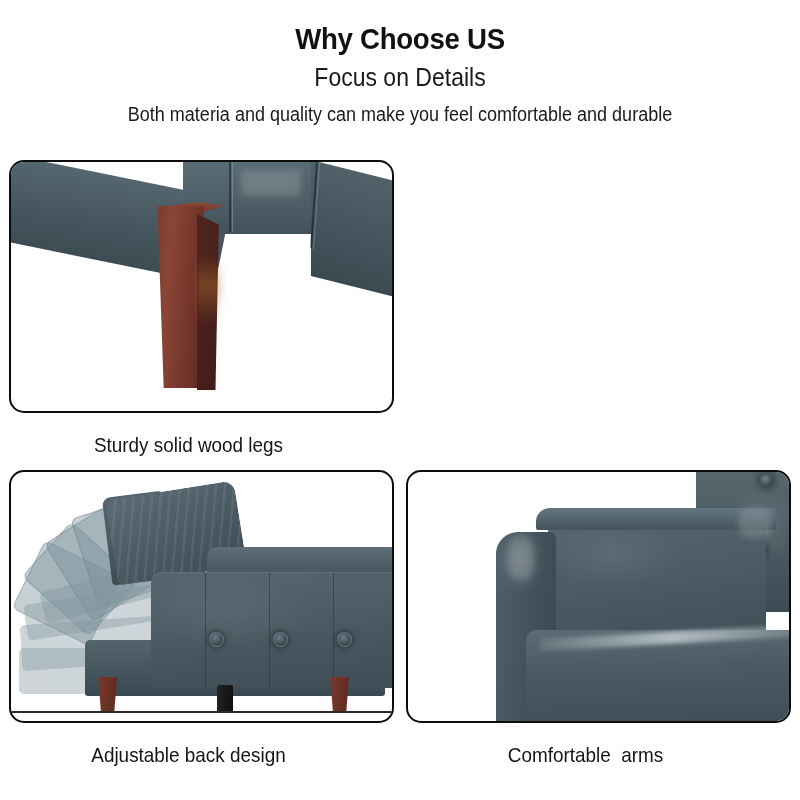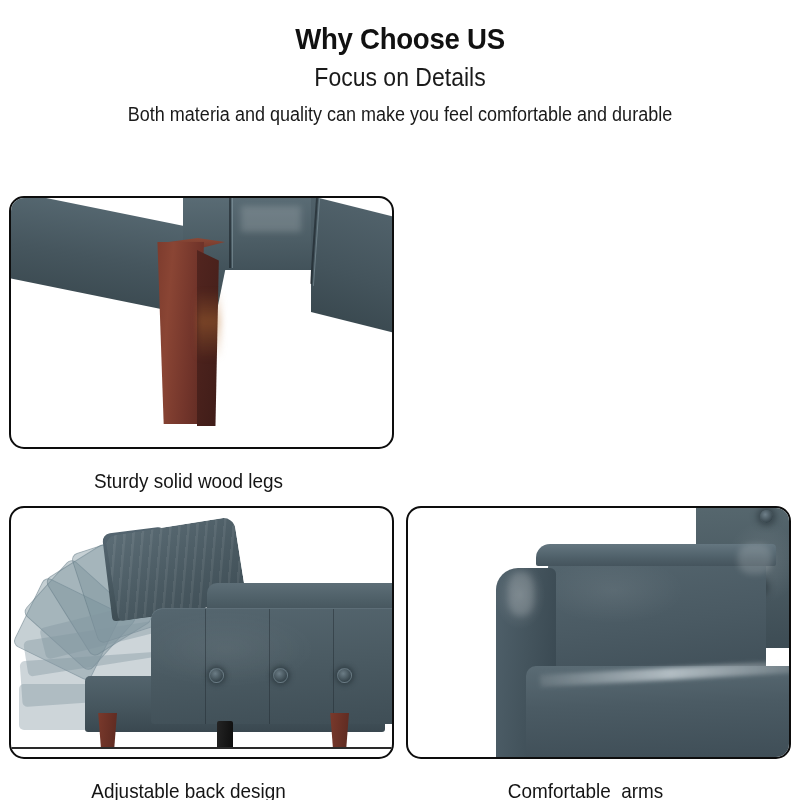--- a/index.html
+++ b/index.html
@@ -51,21 +51,20 @@
   .grid {
     position: absolute;
     top: 160px;
     left: 0;
     width: 800px;
     height: 640px;
   }
   .cell {
     position: absolute;
     width: 359px;
-    margin-top: 36px;
   }
   .cell-r1 { top: 0px; height: 300px; }
   .cell-r2 { top: 310px; height: 300px; }
   .cell-c1 { left: 9px; }
   .cell-c2 { left: 406px; }
 
   .panel {
     position: relative;
     width: 385px;
     height: 253px;

